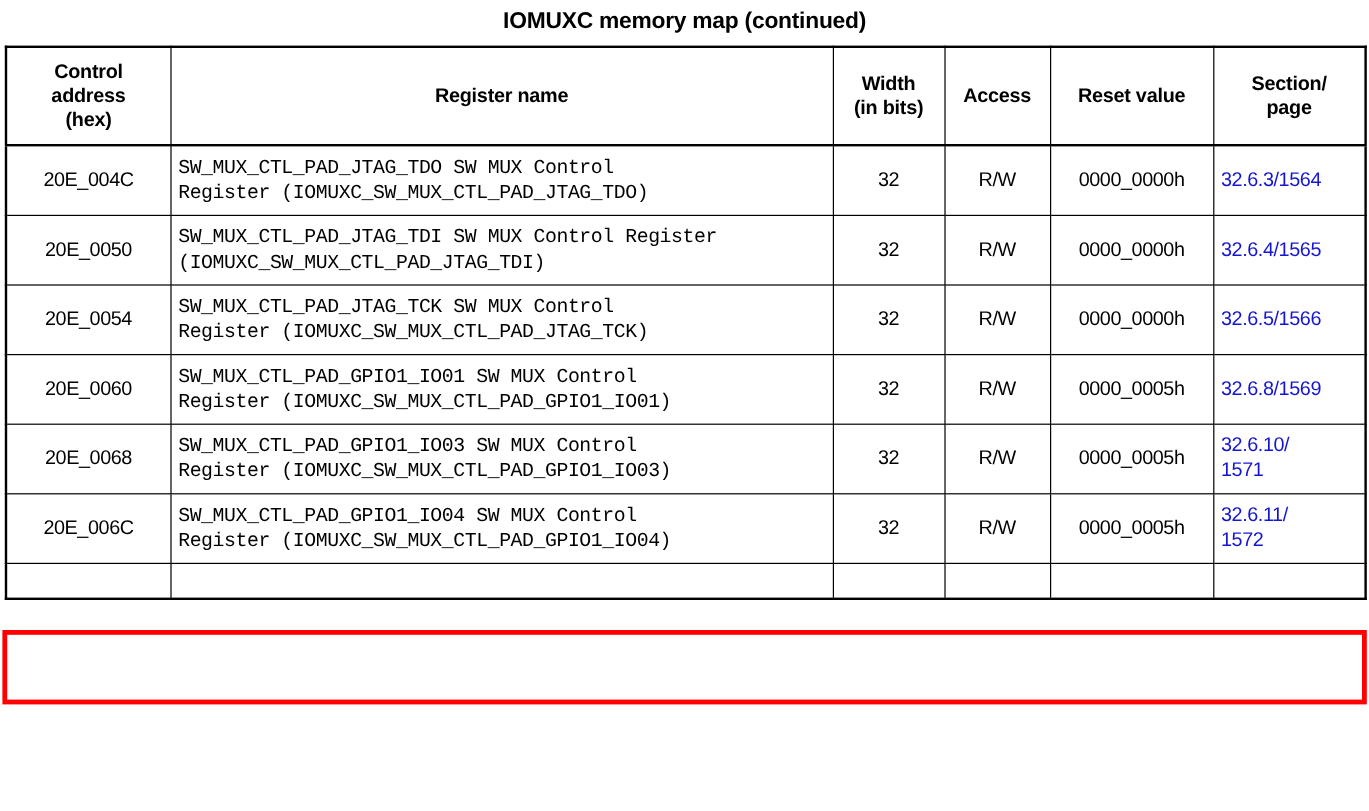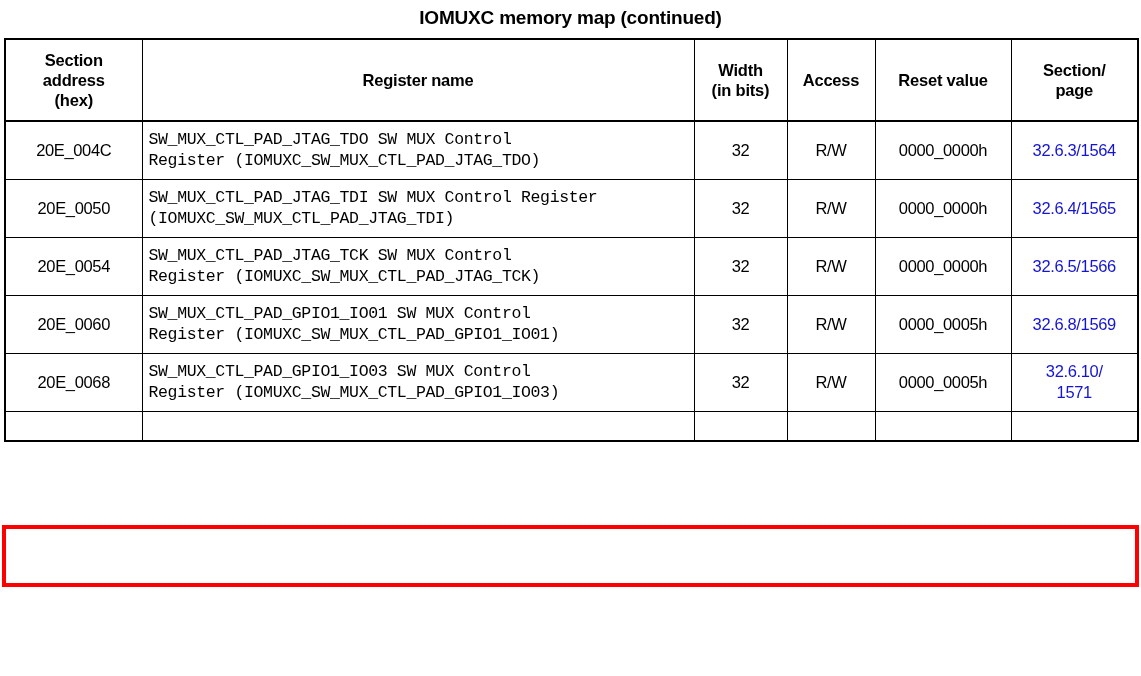--- a/index.html
+++ b/index.html
@@ -79,21 +79,21 @@
 
   table.memmap thead tr {
     border-bottom: 2px solid #000000;
   }
 
   td.addr    { text-align: center; white-space: nowrap; }
   td.rname   { text-align: left; font-family: Liberation Mono, monospace; }
   td.width   { text-align: center; }
   td.access  { text-align: center; }
   td.reset   { text-align: center; white-space: nowrap; }
-  td.section { text-align: center; color: #1414d2; }
+  td.section { color: #1414d2; }
 
   .rname-line { display: block; }
 
   
   tr.partial td {
     height: 30px;
   }
 
   .highlight-box {
     position: absolute;
@@ -116,21 +116,21 @@
         <col class="c-addr">
         <col class="c-name">
         <col class="c-width">
         <col class="c-access">
         <col class="c-reset">
         <col class="c-section">
       </colgroup>
       <thead>
         <tr>
           <th>
-            <span>Section</span><br>
+            <span>Control</span><br>
             <span>address</span><br>
             <span>(hex)</span>
           </th>
           <th>Register name</th>
           <th>
             <span>Width</span><br>
             <span>(in bits)</span>
           </th>
           <th>Access</th>
           <th>Reset value</th>
@@ -189,20 +189,31 @@
             <td class="addr">20E_0068</td>
             <td class="rname">
               <span class="rname-line">SW_MUX_CTL_PAD_GPIO1_IO03 SW MUX Control</span>
               <span class="rname-line">Register (IOMUXC_SW_MUX_CTL_PAD_GPIO1_IO03)</span>
             </td>
             <td class="width">32</td>
             <td class="access">R/W</td>
             <td class="reset">0000_0005h</td>
             <td class="section"><span>32.6.10/</span><br><span>1571</span></td>
           </tr>
+          <tr>
+            <td class="addr">20E_006C</td>
+            <td class="rname">
+              <span class="rname-line">SW_MUX_CTL_PAD_GPIO1_IO04 SW MUX Control</span>
+              <span class="rname-line">Register (IOMUXC_SW_MUX_CTL_PAD_GPIO1_IO04)</span>
+            </td>
+            <td class="width">32</td>
+            <td class="access">R/W</td>
+            <td class="reset">0000_0005h</td>
+            <td class="section"><span>32.6.11/</span><br><span>1572</span></td>
+          </tr>
           <tr class="partial">
             <td>&nbsp;</td>
             <td>&nbsp;</td>
             <td>&nbsp;</td>
             <td>&nbsp;</td>
             <td>&nbsp;</td>
             <td>&nbsp;</td>
           </tr>
         </tbody>
     </table>

